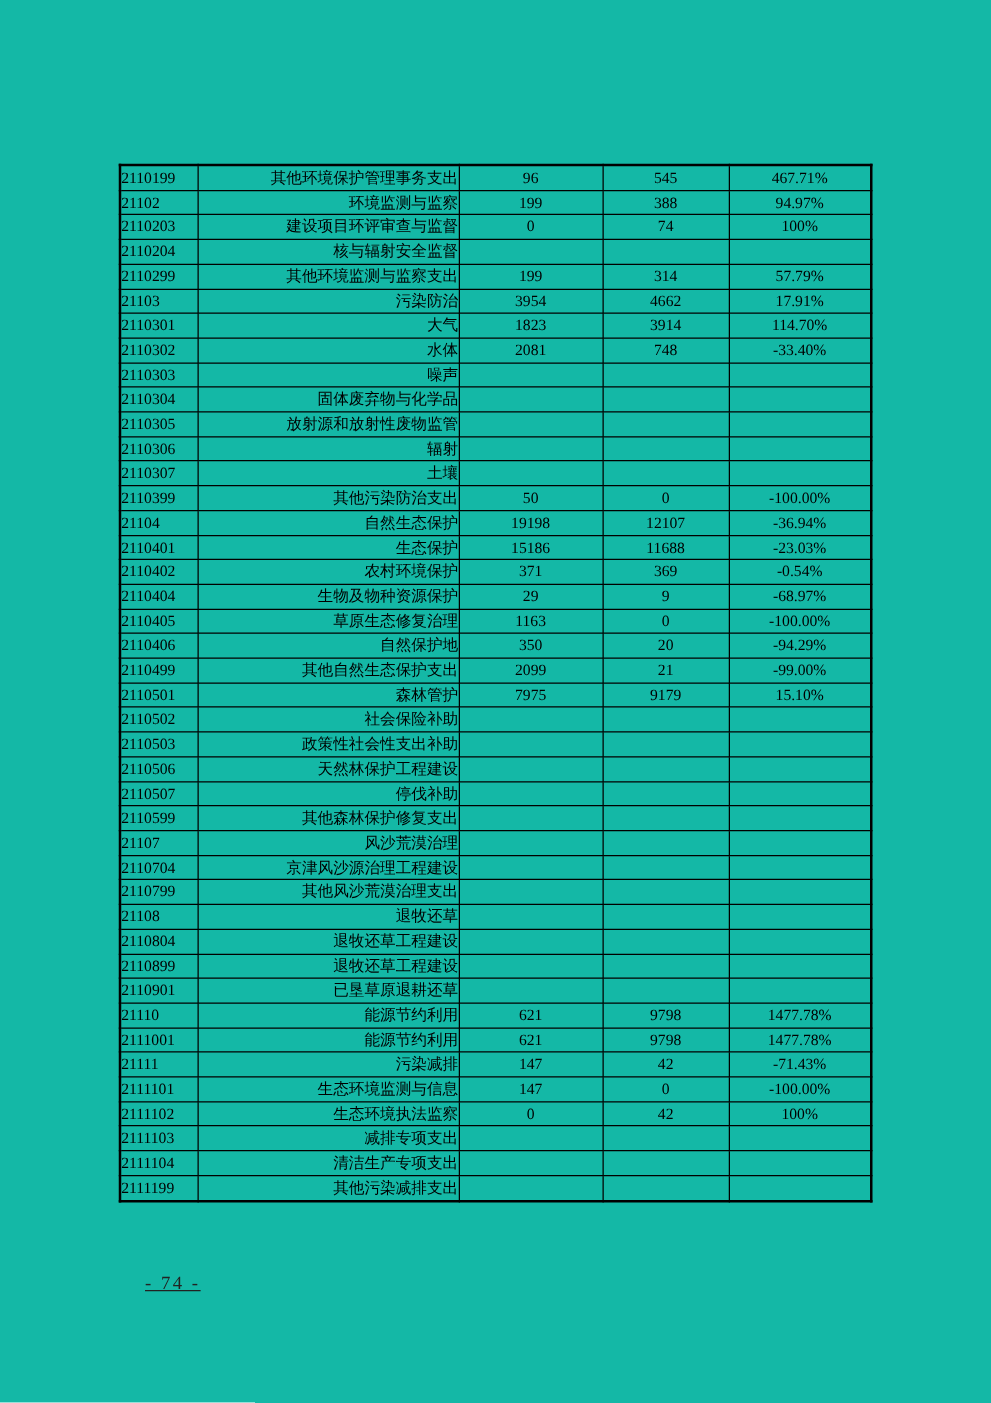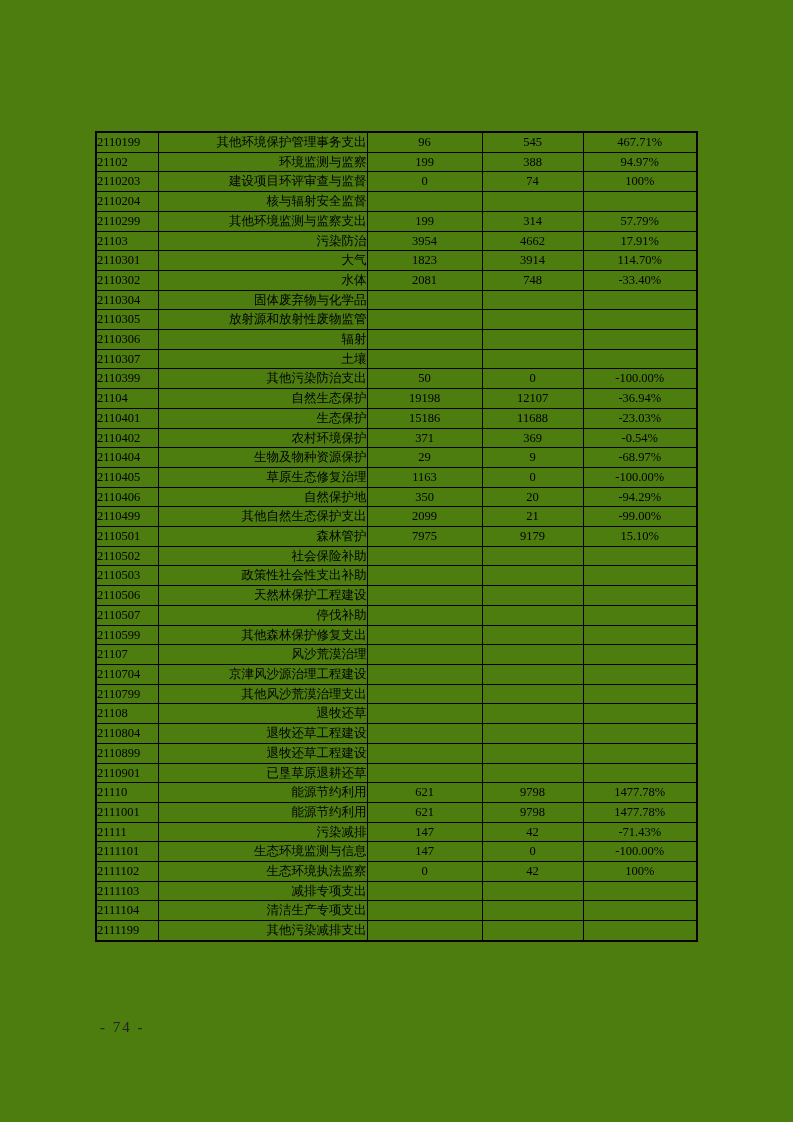--- a/index.html
+++ b/index.html
@@ -4,21 +4,21 @@
 <style>
   html, body {
     margin: 0;
     padding: 0;
     background: #ffffff;
   }
   .page {
     position: relative;
     width: 793px;
     height: 1122px;
-    background: #4d7c0f;
+    background: #14b8a6;
     font-family: "Liberation Serif", "DejaVu Serif", serif;
     color: #000000;
     overflow: hidden;
   }
   table.budget {
     position: absolute;
     left: 95px;
     top: 131px;
     width: 602px;
     border-collapse: collapse;
@@ -33,26 +33,27 @@
     line-height: 18.7px;
     white-space: nowrap;
     overflow: hidden;
     vertical-align: middle;
   }
   td.c-code { padding-left: 3px; text-align: left; }
   td.c-name { padding-left: 4px; text-align: right; }
   td.c-num  { text-align: center; }
   .page-number {
     position: absolute;
-    left: 100px;
+    left: 116px;
     top: 1019px;
     font-size: 15px;
     letter-spacing: 2px;
     color: #222222;
     font-family: "Liberation Serif", "DejaVu Serif", serif;
+    text-decoration: underline;
   }
 </style>
 </head>
 <body>
 
 <div class="page">
   <table class="budget">
     <colgroup>
         <col style="width: 62px;">
         <col style="width: 209px;">
@@ -111,20 +112,27 @@
           <td class="c-num">114.70%</td>
         </tr>
         <tr>
           <td class="c-code">2110302</td>
           <td class="c-name">水体</td>
           <td class="c-num">2081</td>
           <td class="c-num">748</td>
           <td class="c-num">-33.40%</td>
         </tr>
         <tr>
+          <td class="c-code">2110303</td>
+          <td class="c-name">噪声</td>
+          <td class="c-num"></td>
+          <td class="c-num"></td>
+          <td class="c-num"></td>
+        </tr>
+        <tr>
           <td class="c-code">2110304</td>
           <td class="c-name">固体废弃物与化学品</td>
           <td class="c-num"></td>
           <td class="c-num"></td>
           <td class="c-num"></td>
         </tr>
         <tr>
           <td class="c-code">2110305</td>
           <td class="c-name">放射源和放射性废物监管</td>
           <td class="c-num"></td>

